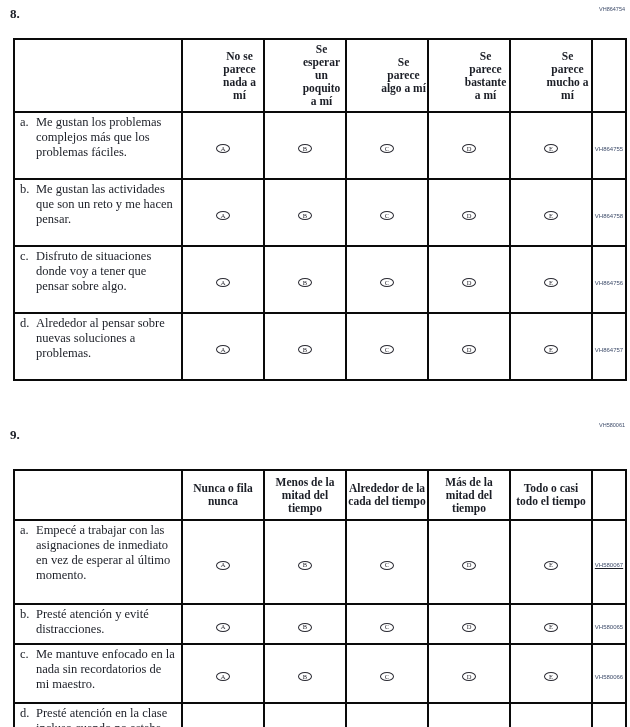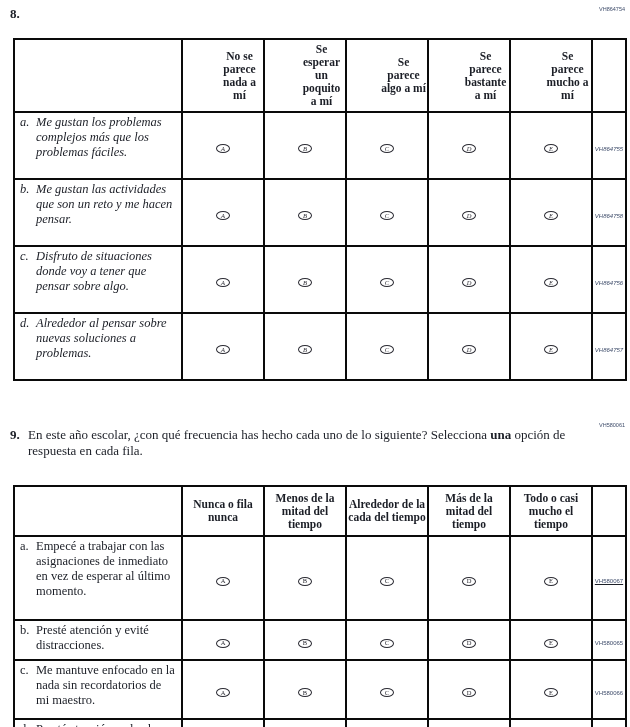--- a/index.html
+++ b/index.html
@@ -53,21 +53,21 @@
   .rcode{
     font-family:"Liberation Sans", sans-serif;
     font-size:6px;color:var(--code);white-space:nowrap;
   }
   .bubble{
     display:inline-flex;align-items:center;justify-content:center;
     width:14px;height:9px;border:1px solid #2b2b33;border-radius:50%;
     font-size:6.5px;line-height:1;color:#2b2b33;background:#fff;
     font-family:"Liberation Serif", serif;cursor:pointer;box-sizing:border-box;
   }
-  .q8 tbody td{height:61px;font-style:italic;}
+  .q8 tbody td{height:61px;}
   .q9 tbody tr:nth-child(1) td{height:78px;text-decoration:underline;}
   .q9 tbody tr:nth-child(2) td{height:34px;border-radius:8px;}
   .q9 tbody tr:nth-child(3) td{height:53px;}
   .q9 tbody tr:nth-child(4) td{height:49px;}
 </style>
 </head>
 <body>
 
 <div class="page">
 
@@ -135,40 +135,39 @@
           <td class="codec"><span class="rcode">VH864757</span></td>
         </tr>
       </tbody>
     </table>
   </section>
 
   <section class="question q9">
     <span class="q-code">VH580061</span>
     <div class="q-head">
       <span class="q-num">9.</span>
-      <p class="q-text"><span>En este año escolar, ¿con qué frecuencia has hecho cada uno de lo siguiente? Selecciona </span><b>una</b><span> opción de respuesta en cada fila.</span></p>
     </div>
     <table class="matrix">
       <colgroup>
         <col class="c-stmt">
           <col class="c-opt">
           <col class="c-opt">
           <col class="c-opt">
           <col class="c-opt">
           <col class="c-opt">
           <col class="c-code">
       </colgroup>
       <thead>
         <tr>
           <th></th>
           <th>Nunca o fila nunca</th>
           <th>Menos de la mitad del tiempo</th>
           <th>Alrededor de la cada del tiempo</th>
           <th>Más de la mitad del tiempo</th>
-          <th>Todo o casi mucho el tiempo</th>
+          <th>Todo o casi todo el tiempo</th>
           <th></th>
         </tr>
       </thead>
       <tbody>
         <tr>
           <td class="stmt"><span class="ltr">a.</span><span class="txt">Empecé a trabajar con las asignaciones de inmediato en vez de esperar al último momento.</span></td>
           <td class="opt"><span class="bubble">A</span></td>
           <td class="opt"><span class="bubble">B</span></td>
           <td class="opt"><span class="bubble">C</span></td>
           <td class="opt"><span class="bubble">D</span></td>

